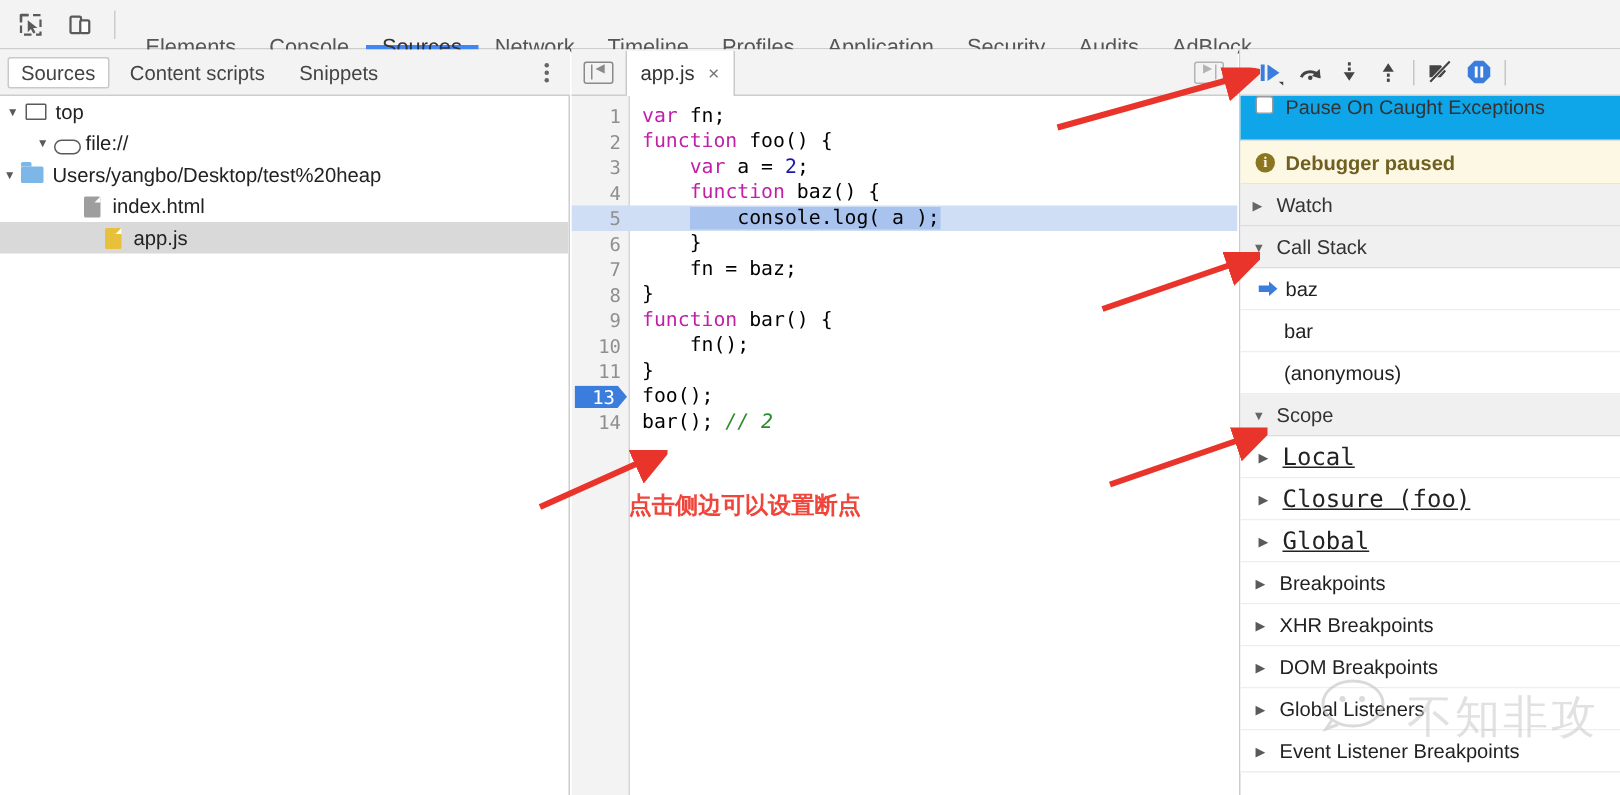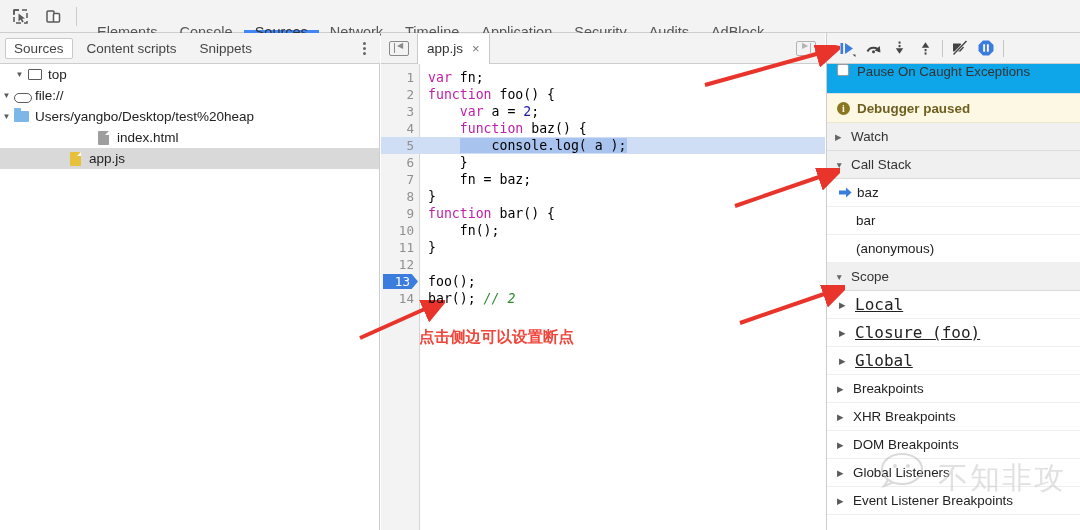--- a/index.html
+++ b/index.html
@@ -214,65 +214,66 @@
         <rect x="8.5" y="5.5" width="6" height="8.5" rx="1" stroke="#5a5a5a" stroke-width="1.5" fill="#fff"></rect>
       </svg>
     </div>
     <div class="vsep"></div>
     <div class="ptabs">
       <div class="ptab">Elements</div>
       <div class="ptab">Console</div>
       <div class="ptab active">Sources</div>
       <div class="ptab">Network</div>
       <div class="ptab">Timeline</div>
+      <div class="ptab">Profiles</div>
       <div class="ptab">Application</div>
       <div class="ptab">Security</div>
       <div class="ptab">Audits</div>
       <div class="ptab">AdBlock</div>
     </div>
   </div>
 
   <div class="subbar">
     <div class="stab active">Sources</div>
     <div class="stab">Content scripts</div>
     <div class="stab">Snippets</div>
     <div class="kebab">
         <i></i>
         <i></i>
         <i></i>
       </div>
   </div>
 
   <div class="navigator">
 
-    <div class="tnode" style="padding-left:13px">
+    <div class="tnode" style="padding-left:2px">
       <div class="tw open"></div>
       <div class="ticon">
           <div class="ic-frame"></div>
         </div>
       <span class="lbl">top</span>
     </div>
 
-    <div class="tnode" style="">
+    <div class="tnode" style="padding-left:22px">
       <div class="tw open"></div>
       <div class="ticon">
           <div class="ic-cloud"></div>
         </div>
       <span class="lbl">file://</span>
     </div>
 
     <div class="tnode" style="">
       <div class="tw open"></div>
       <div class="ticon">
           <div class="ic-folder"></div>
         </div>
       <span class="lbl">Users/yangbo/Desktop/test%20heap</span>
     </div>
 
-    <div class="tnode" style="padding-left:82px">
+    <div class="tnode" style="padding-left:40px">
       <div class="tw leafpad"></div>
       <div class="ticon">
           <div class="ic-file gray"></div>
         </div>
       <span class="lbl">index.html</span>
     </div>
 
     <div class="tnode sel" style="padding-left:54px">
       <div class="tw leafpad"></div>
       <div class="ticon">
@@ -332,24 +333,20 @@
           <span class="cnum">9</span>
           <span class="ctext"><span class="kw">function</span> bar() {</span>
         </div>
         <div class="crow">
           <span class="cnum">10</span>
           <span class="ctext">    fn();</span>
         </div>
         <div class="crow">
           <span class="cnum">11</span>
           <span class="ctext">}</span>
-        </div>
-        <div class="crow">
-          <span class="cnum">12</span>
-          <span class="ctext"></span>
         </div>
         <div class="crow">
           <div class="bpmark">
             <span>13</span>
           </div>
           <span class="ctext">foo();</span>
         </div>
         <div class="crow">
           <span class="cnum">14</span>
           <span class="ctext">bar(); <span class="cmt">// 2</span></span>

